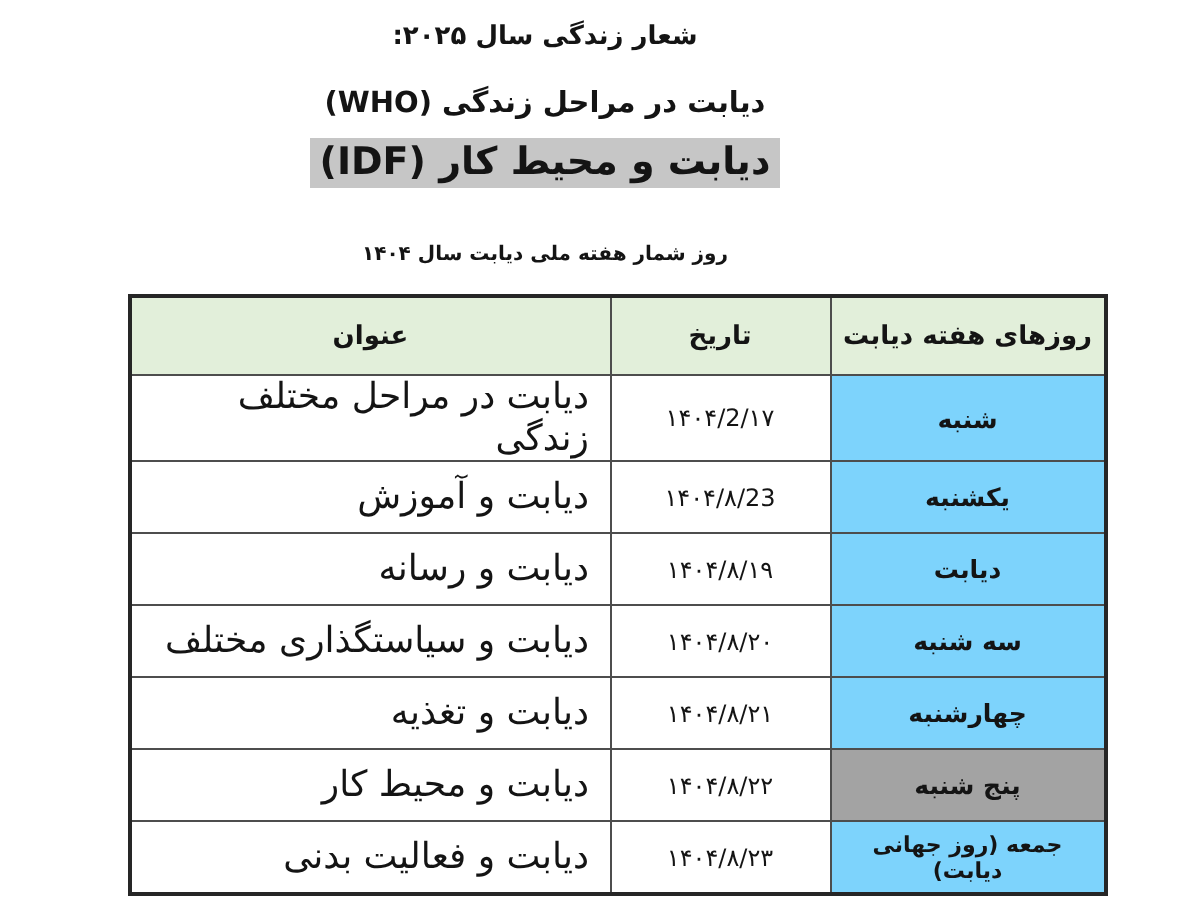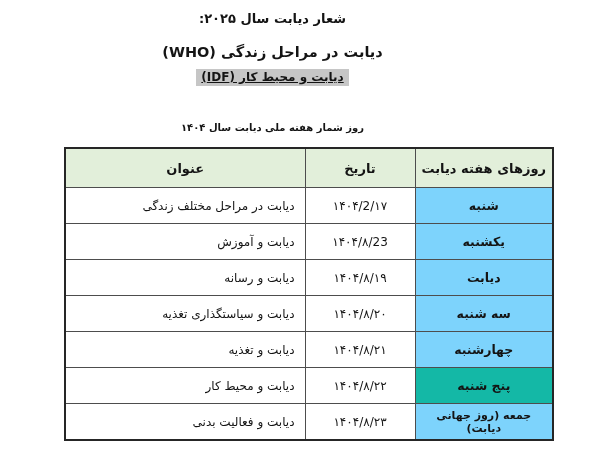--- a/index.html
+++ b/index.html
@@ -8,21 +8,21 @@
     width:600px;height:454px;
     background:#ffffff;
     font-family:"DejaVu Sans",sans-serif;
     color:#141414;
     overflow:hidden;
   }
   .headings{position:absolute;left:0;top:0;width:545px;}
   .heading{position:absolute;left:0;width:100%;text-align:center;font-weight:bold;direction:rtl;}
   .h-slogan{top:11px;font-size:13px;}
   .h-who{top:44px;font-size:14.5px;}
-  .h-idf{top:70px;font-size:12px;text-decoration:underline;}
+  .h-idf{top:70px;font-size:19px;}
   .h-idf .hl{background:#c6c6c6;padding:1px 5px 2px 5px;}
   .h-countdown{top:122px;font-size:10px;}
 
   table.week{
     position:absolute;left:64px;top:147px;
     width:488px;
     border-collapse:collapse;
     table-layout:fixed;
     border:2px solid #262626;
     direction:rtl;
@@ -50,30 +50,30 @@
     font-size:12.5px;
     text-align:center;
     padding:0 2px;
   }
   tr:last-child td.day{font-size:11px;}
   td.date{
     font-size:12px;
     text-align:center;
   }
   td.title{
-    font-size:12px;
+    font-size:18px;
     text-align:right;
     padding:0 10px;
   }
 </style>
 </head>
 <body>
 
 <div class="headings">
-  <div class="heading h-slogan">شعار دیابت سال ۲۰۲۵:</div>
+  <div class="heading h-slogan">شعار زندگی سال ۲۰۲۵:</div>
   <div class="heading h-who">دیابت در مراحل زندگی (WHO)</div>
   <div class="heading h-idf"><span class="hl">دیابت و محیط کار (IDF)</span></div>
   <div class="heading h-countdown">روز شمار هفته ملی دیابت سال ۱۴۰۴</div>
 </div>
 
 <table class="week">
   <colgroup>
     <col class="c-day">
     <col class="c-date">
     <col class="c-title">
@@ -97,29 +97,29 @@
       <td class="title">دیابت و آموزش</td>
     </tr>
     <tr>
       <td class="day">دیابت</td>
       <td class="date">۱۴۰۴/۸/۱۹</td>
       <td class="title">دیابت و رسانه</td>
     </tr>
     <tr>
       <td class="day">سه شنبه</td>
       <td class="date">۱۴۰۴/۸/۲۰</td>
-      <td class="title">دیابت و سیاستگذاری تغذیه</td>
+      <td class="title">دیابت و سیاستگذاری مختلف</td>
     </tr>
     <tr>
       <td class="day">چهارشنبه</td>
       <td class="date">۱۴۰۴/۸/۲۱</td>
       <td class="title">دیابت و تغذیه</td>
     </tr>
     <tr>
-      <td class="day" style="background: #14b8a6;">پنج شنبه</td>
+      <td class="day" style="background: #a3a3a3;">پنج شنبه</td>
       <td class="date">۱۴۰۴/۸/۲۲</td>
       <td class="title">دیابت و محیط کار</td>
     </tr>
     <tr>
       <td class="day">جمعه (روز جهانی دیابت)</td>
       <td class="date">۱۴۰۴/۸/۲۳</td>
       <td class="title">دیابت و فعالیت بدنی</td>
     </tr>
   </tbody>
 </table>

